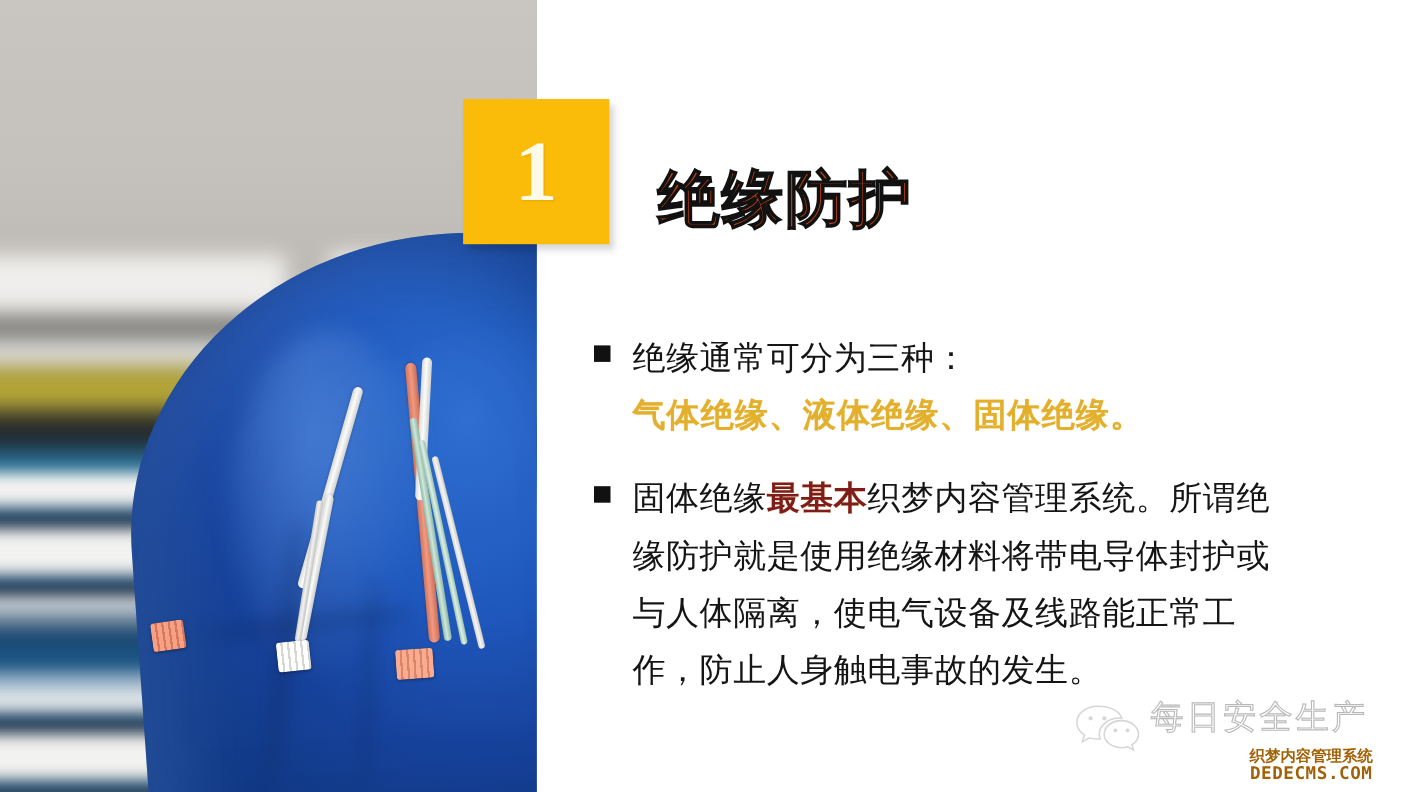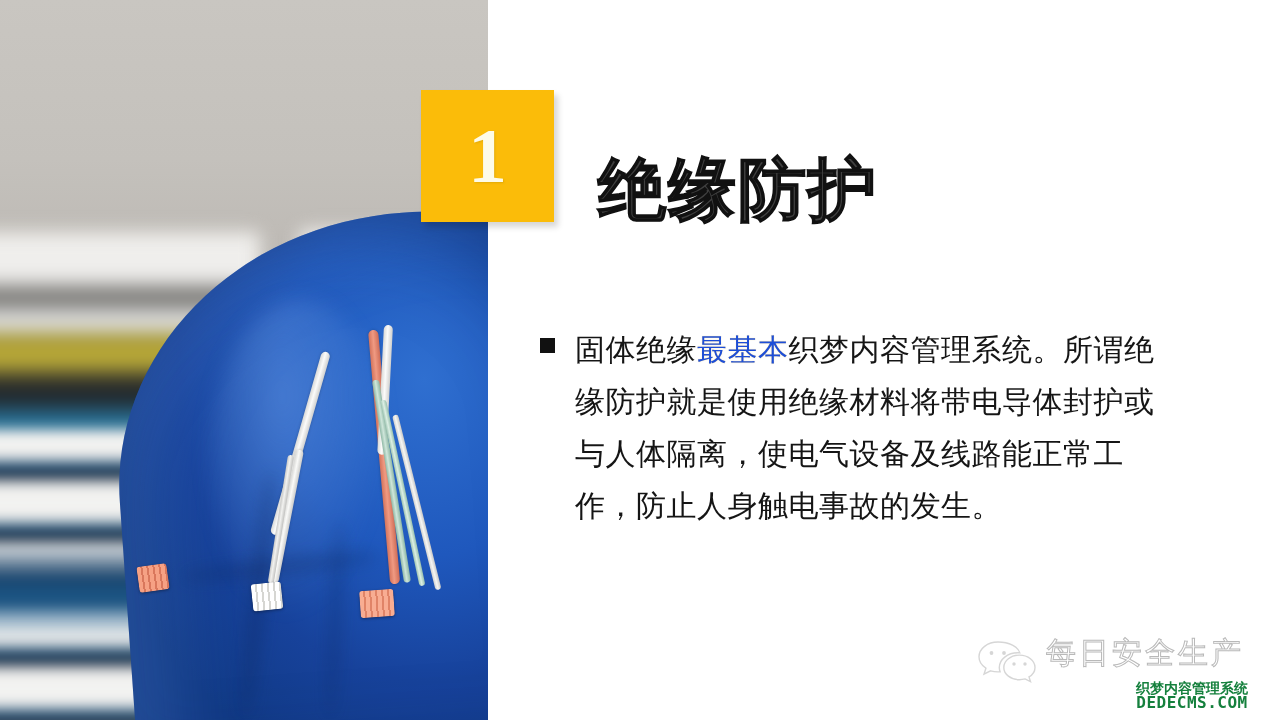--- a/index.html
+++ b/index.html
@@ -237,23 +237,23 @@
     text-shadow: 1px 1px 2px rgba(160,120,0,.25);
   }
 
   
   .slide-title {
     position: absolute;
     left: 598px;
     top: 106px;
     font-family: "DejaVu Sans", "Liberation Sans", sans-serif;
     font-weight: bold;
-    font-size: 68px;
+    font-size: 56px;
     line-height: 76px;
-    color: #404040;
+    color: #c2410c;
     letter-spacing: 2px;
     -webkit-text-stroke: 1.4px #111111;
     white-space: nowrap;
   }
 
   
   .body-block {
     position: absolute;
     left: 540px;
     top: 300px;
@@ -281,22 +281,22 @@
     letter-spacing: .5px;
   }
   .gold-line {
     display: block;
     color: #e3b02e;
     font-weight: bold;
     letter-spacing: 1px;
     text-shadow: 0 0 1px rgba(227,176,46,.6);
   }
   .gold-inline {
-    color: #1d4ed8;
-    font-weight: normal;
+    color: #7f1d1d;
+    font-weight: bold;
     text-shadow: 0 0 1px rgba(227,176,46,.6);
   }
 
   
   .wechat-mark {
     position: absolute;
     left: 976px;
     top: 638px;
     display: flex;
     align-items: flex-start;
@@ -310,21 +310,21 @@
     letter-spacing: 3px;
     color: transparent;
     -webkit-text-stroke: 1px #b9b9b9;
     white-space: nowrap;
   }
   .dede-mark {
     position: absolute;
     left: 1136px;
     top: 680px;
     text-align: center;
-    color: #15803d;
+    color: #a16207;
   }
   .dede-cn {
     font-family: "DejaVu Sans", "Liberation Sans", sans-serif;
     font-weight: bold;
     font-size: 14px;
     line-height: 16px;
     letter-spacing: 0px;
     white-space: nowrap;
   }
   .dede-en {
@@ -369,20 +369,27 @@
   </div>
 
   <div class="num-badge">
     <span class="num-badge-text">1</span>
   </div>
 
   <h1 class="slide-title">绝缘防护</h1>
 
   <div class="body-block">
 
+    <div class="bullet-row first">
+      <span class="bullet-sq"></span>
+      <div class="bullet-body">
+        <span>绝缘通常可分为三种：</span>
+        <span class="gold-line">气体绝缘、液体绝缘、固体绝缘。</span>
+      </div>
+    </div>
 
     <div class="bullet-row second">
       <span class="bullet-sq"></span>
       <div class="bullet-body">
         <span>固体绝缘</span><span class="gold-inline">最基本</span><span>织梦内容管理系统。所谓绝缘防护就是使用绝缘材料将带电导体封护或与人体隔离，使电气设备及线路能正常工作，防止人身触电事故的发生。</span>
       </div>
     </div>
 
   </div>
 

